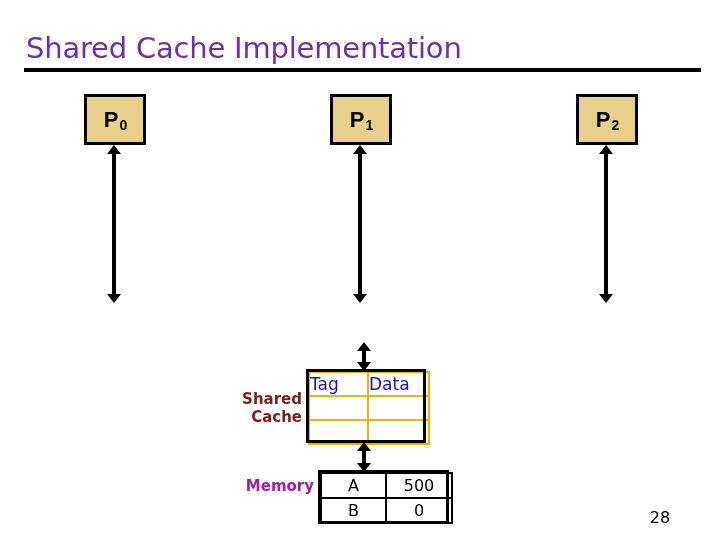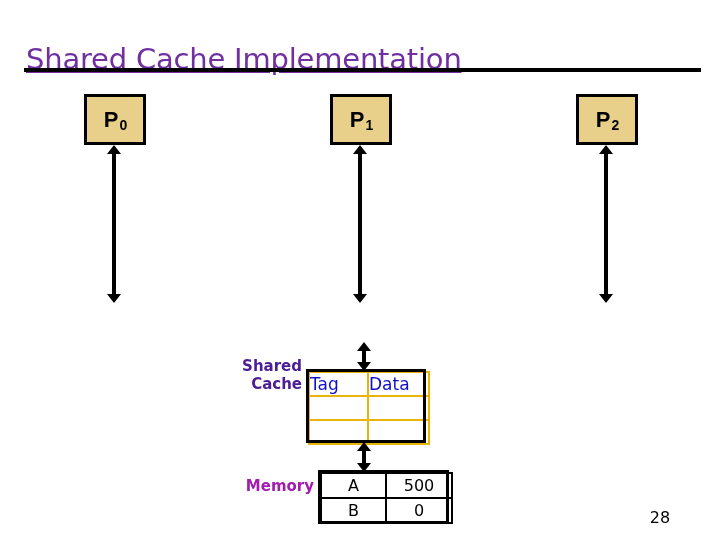--- a/index.html
+++ b/index.html
@@ -15,29 +15,28 @@
     width: 720px;
     height: 540px;
     background: #ffffff;
     overflow: hidden;
   }
 
   
   #title {
     position: absolute;
     left: 26px;
-    top: 42px;
+    top: 31px;
     width: 660px;
     font-size: 29px;
     line-height: 34px;
     color: #7030A0;
     font-family: "DejaVu Sans", sans-serif;
     letter-spacing: -0.2px;
     white-space: nowrap;
-    text-decoration: underline;
   }
   #title-rule {
     position: absolute;
     left: 24px;
     top: 68px;
     width: 677px;
     height: 4px;
     background: #000000;
   }
 
@@ -123,25 +122,25 @@
 
   
   .side-label {
     position: absolute;
     text-align: right;
     font-weight: bold;
     font-family: "DejaVu Sans", sans-serif;
   }
   #shared-cache-label {
     left: 182px;
-    top: 357px;
+    top: 390px;
     width: 120px;
     font-size: 15px;
     line-height: 18px;
-    color: #4c1d95;
+    color: #7f1d1d;
   }
   #memory-label {
     left: 190px;
     top: 477px;
     width: 124px;
     font-size: 15px;
     line-height: 18px;
     color: #a21caf;
   }
 

